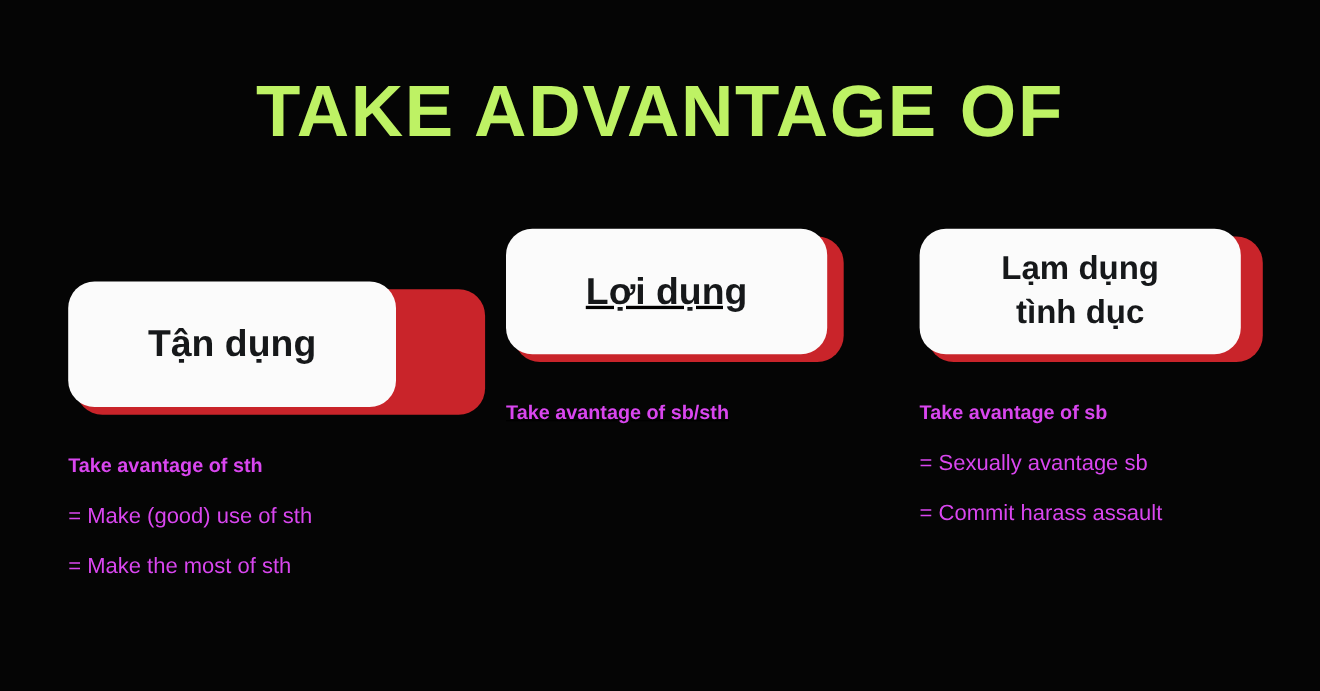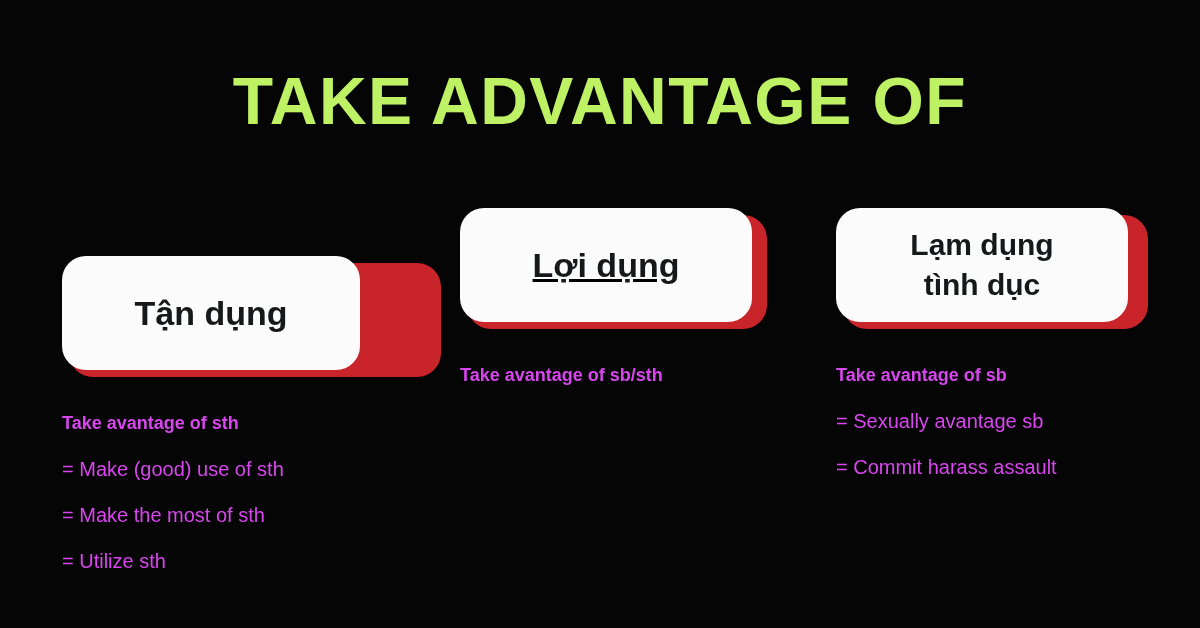--- a/index.html
+++ b/index.html
@@ -128,21 +128,20 @@
       <div class="card-wrap">
         <div class="card-shadow"></div>
         <div class="card c0">
           <div class="card-label">Tận dụng</div>
         </div>
       </div>
       <ul class="phrase-list">
         <li class="phrase-item head">Take avantage of sth</li>
         <li class="phrase-item eq">= Make (good) use of sth</li>
         <li class="phrase-item eq">= Make the most of sth</li>
-        <li class="phrase-item eq">= Utilize sth</li>
       </ul>
     </div>
 
     <div class="column c1">
       <div class="card-wrap">
         <div class="card-shadow"></div>
         <div class="card c1">
           <div class="card-label">Lợi dụng</div>
         </div>
       </div>

